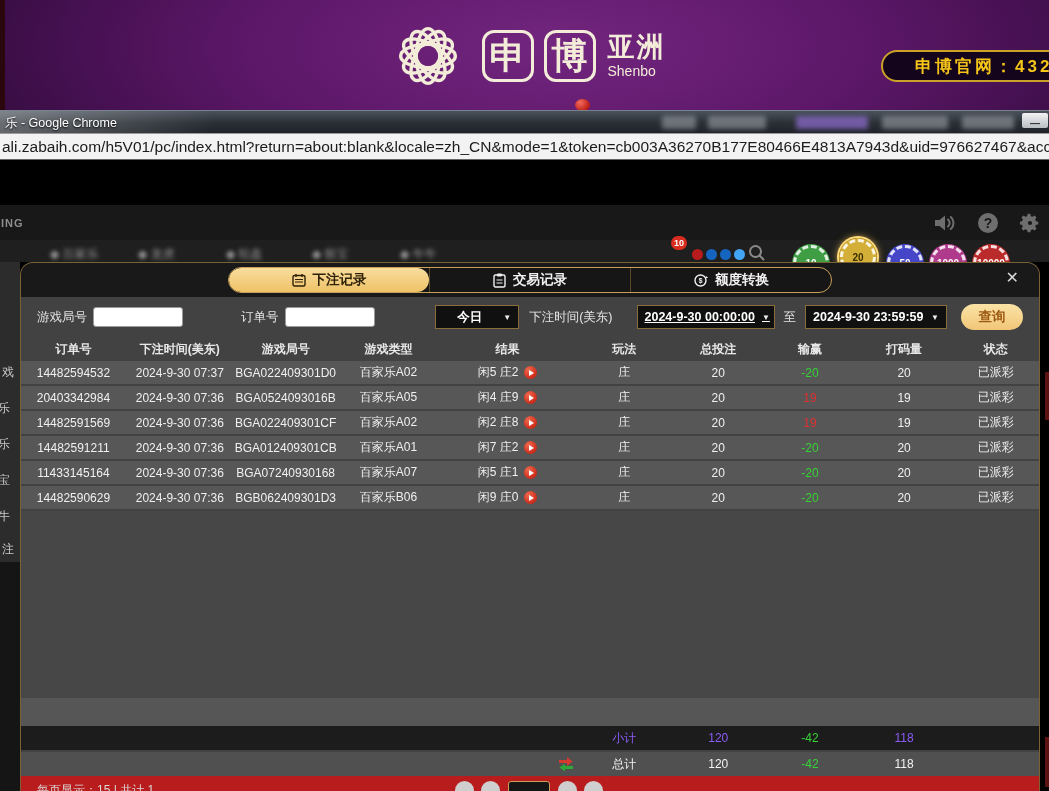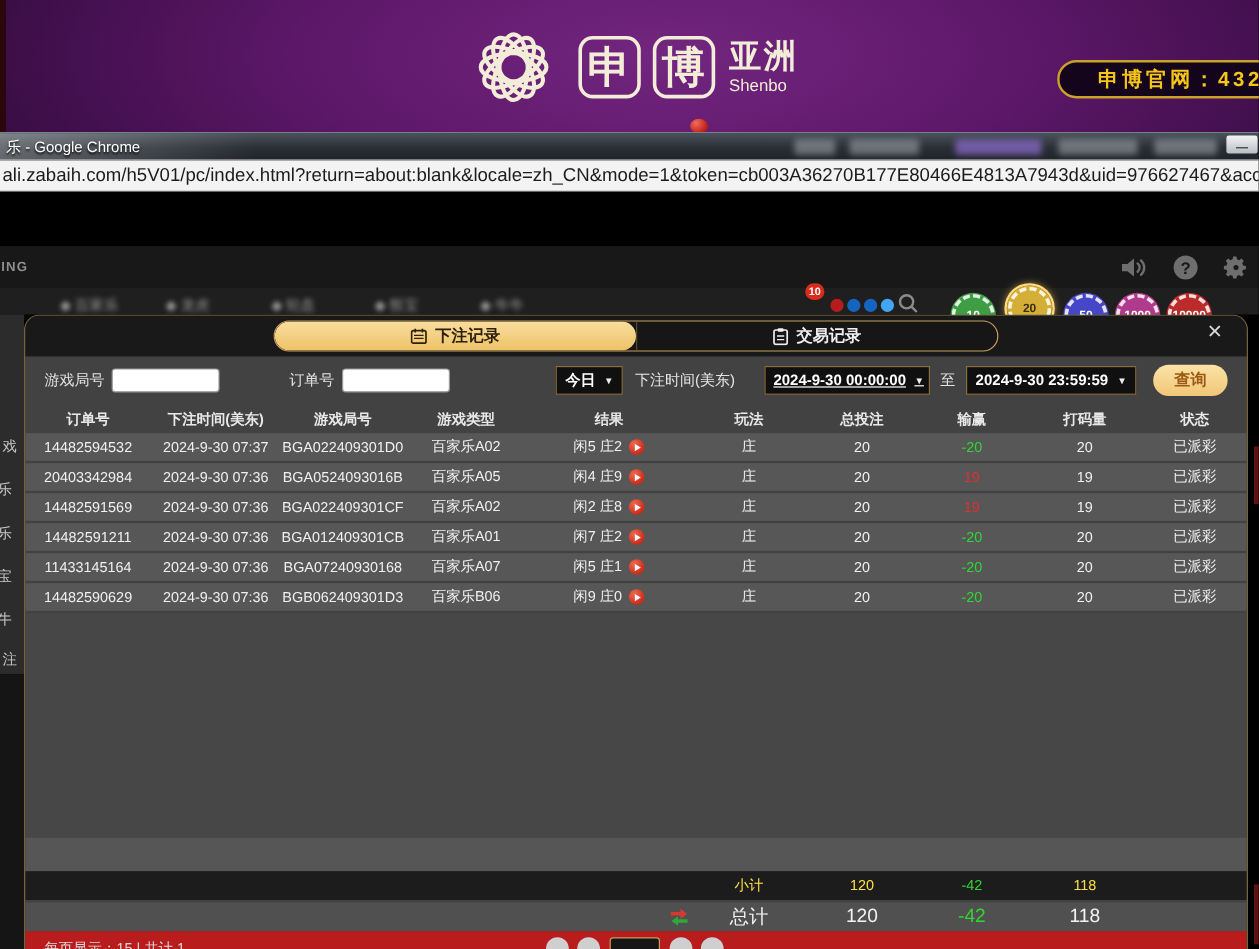--- a/index.html
+++ b/index.html
@@ -91,23 +91,23 @@
   .c-order{width:10.3%}.c-time{width:10.6%}.c-round{width:10.2%}.c-game{width:10.0%}
   .c-result{width:13.4%; display:flex; align-items:center; justify-content:center; gap:6px;}
   .c-play{width:9.5%}.c-bet{width:9.0%}.c-winloss{width:9.0%}.c-turnover{width:9.5%}.c-status{width:8.5%}
   .green{ color:#35d435 !important; } .red{ color:#e03030 !important; }
   .play-btn { width:13px; height:13px; border-radius:50%; background:radial-gradient(circle at 35% 30%, #ef6a4f, #cc2717 75%);
     display:flex; align-items:center; justify-content:center; flex:0 0 auto; }
   .play-btn .tri { width:0; height:0; border-left:5px solid #fff; border-top:3.5px solid transparent; border-bottom:3.5px solid transparent; margin-left:1px; }
   .empty-area { flex:1; background:#474747; }
   .light-band { height:28px; background:#565656; flex:0 0 auto; }
   .subtotal-row { height:24px; background:#1c1c1c; display:flex; align-items:center; flex:0 0 auto; }
-  .subtotal-row .cell { font-size:12px; color:#fde047; }
+  .subtotal-row .cell { font-size:12px; color:#8b5cf6; }
   .total-row { height:24px; background:#505050; display:flex; align-items:center; margin-top:2px; flex:0 0 auto; }
-  .total-row .cell { font-size:16px; color:#f2f2f2; }
+  .total-row .cell { font-size:12px; color:#f2f2f2; }
   .pager { height:15px; background:#b91c1c; position:relative; flex:0 0 auto; }
   .per-page { position:absolute; left:16px; top:6px; color:#dadada; font-size:12px; white-space:nowrap; }
   .pg-btn { position:absolute; top:5px; width:19px; height:19px; border-radius:50%; background:#cfcfcf; }
   .pg-box { position:absolute; top:5px; left:487px; width:42px; height:18px; background:#161616; border:1px solid #c9a05a; border-radius:3px; }
 
   
   .left-strip { position:absolute; left:0; top:262px; width:20px; height:300px; background:#2c2c2c; overflow:hidden; }
   .left-strip2 { position:absolute; left:0; top:562px; width:20px; height:229px; background:#151515; }
   .lfrag { position:absolute; color:#c8c8c8; font-size:12px; white-space:nowrap; }
   .rsliver { position:absolute; width:4px; background:#5d1212; right:0; }
@@ -222,30 +222,38 @@
       </div>
       <div class="tab">
         <svg width="13" height="15" viewBox="0 0 13 15">
           <rect x="1" y="2" width="11" height="12" rx="1.5" fill="none" stroke="#f0f0f0" stroke-width="1.4"></rect>
           <rect x="4" y="0.5" width="5" height="3" rx="1" fill="#f0f0f0"></rect>
           <line x1="3.5" y1="7" x2="9.5" y2="7" stroke="#f0f0f0" stroke-width="1.2"></line>
           <line x1="3.5" y1="10" x2="9.5" y2="10" stroke="#f0f0f0" stroke-width="1.2"></line>
         </svg>
         <span>交易记录</span>
       </div>
+      <div class="tab">
+        <svg width="15" height="15" viewBox="0 0 15 15">
+          <circle cx="7.5" cy="7.5" r="5.5" fill="none" stroke="#f0f0f0" stroke-width="1.4"></circle>
+          <text x="7.5" y="10" font-size="7" fill="#f0f0f0" text-anchor="middle" font-weight="bold">$</text>
+          <path d="M13.5 3 L15 5 L12.5 5 Z" fill="#f0f0f0"></path>
+        </svg>
+        <span>额度转换</span>
+      </div>
     </div>
     <span class="close-x">✕</span>
   </div>
 
   <div class="filter-row">
     <span class="flabel">游戏局号</span>
     <input class="finput" style="">
     <span class="flabel" style="margin-left:58px;">订单号</span>
     <input class="finput" style="">
-    <div class="fsel" style="margin-left:auto; width:56px;">
+    <div class="fsel" style="margin-left:auto; width:84px;">
       <span style="margin:0 auto;">今日</span>
         <span class="car">▼</span>
     </div>
     <span class="flabel" style="margin-left:10px;">下注时间(美东)</span>
     <div class="fsel" style="margin-left:24px; width:138px;text-decoration:underline;">
       <span>2024-9-30 00:00:00</span>
         <span class="car">▼</span>
     </div>
     <span class="flabel" style="margin-left:9px;">至</span>
     <div class="fsel" style="margin-left:9px; width:142px;">

